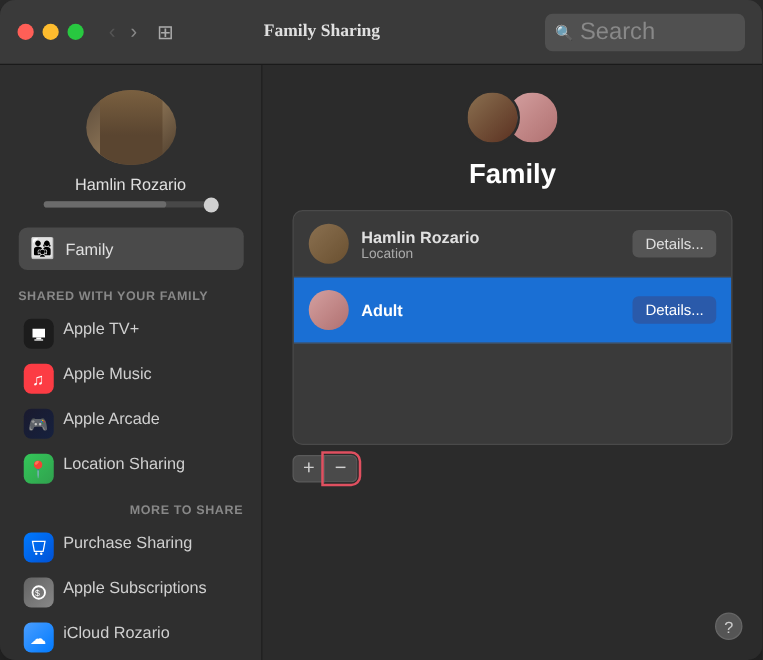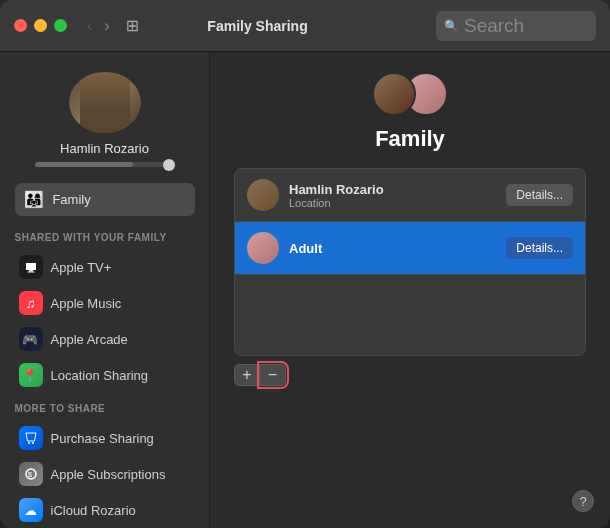--- a/index.html
+++ b/index.html
@@ -71,20 +71,21 @@
       cursor: pointer;
     }
 
     .titlebar-title {
       flex: 1;
       text-align: center;
       font-size: 14px;
       font-weight: 600;
       color: #e0e0e0;
       margin-left: -60px;
+      font-family: Liberation Serif, serif;
     }
 
     .search-box {
       display: flex;
       align-items: center;
       background: #505050;
       border-radius: 6px;
       padding: 4px 8px;
       gap: 5px;
       width: 160px;
@@ -215,21 +216,21 @@
       letter-spacing: 0.5px;
       margin-bottom: 6px;
     }
 
     .sidebar-items {
       width: 180px;
     }
 
     .sidebar-item {
       display: flex;
-      align-items: center;
+      align-items: flex-start;
       gap: 8px;
       padding: 6px 4px;
       cursor: pointer;
       border-radius: 5px;
     }
 
     .item-icon {
       width: 24px;
       height: 24px;
       border-radius: 6px;
@@ -482,21 +483,21 @@
         <div class="sidebar-item">
           <div class="item-icon icon-arcade">🎮</div>
           <span class="item-text">Apple Arcade</span>
         </div>
         <div class="sidebar-item">
           <div class="item-icon icon-location">📍</div>
           <span class="item-text">Location Sharing</span>
         </div>
       </div>
 
-      <div class="section-label more-section" style="">MORE TO SHARE</div>
+      <div class="section-label more-section" style="text-align:right;">MORE TO SHARE</div>
 
       <div class="sidebar-items">
         <div class="sidebar-item">
           <div class="item-icon icon-purchase">
             <svg width="14" height="14" viewBox="0 0 14 14" fill="white">
                 <path d="M2 2h10l-1.5 8H3.5z" stroke="white" stroke-width="1" fill="none"></path>
                 <circle cx="5" cy="12" r="1" fill="white"></circle>
                 <circle cx="9" cy="12" r="1" fill="white"></circle>
               </svg>
           </div>

